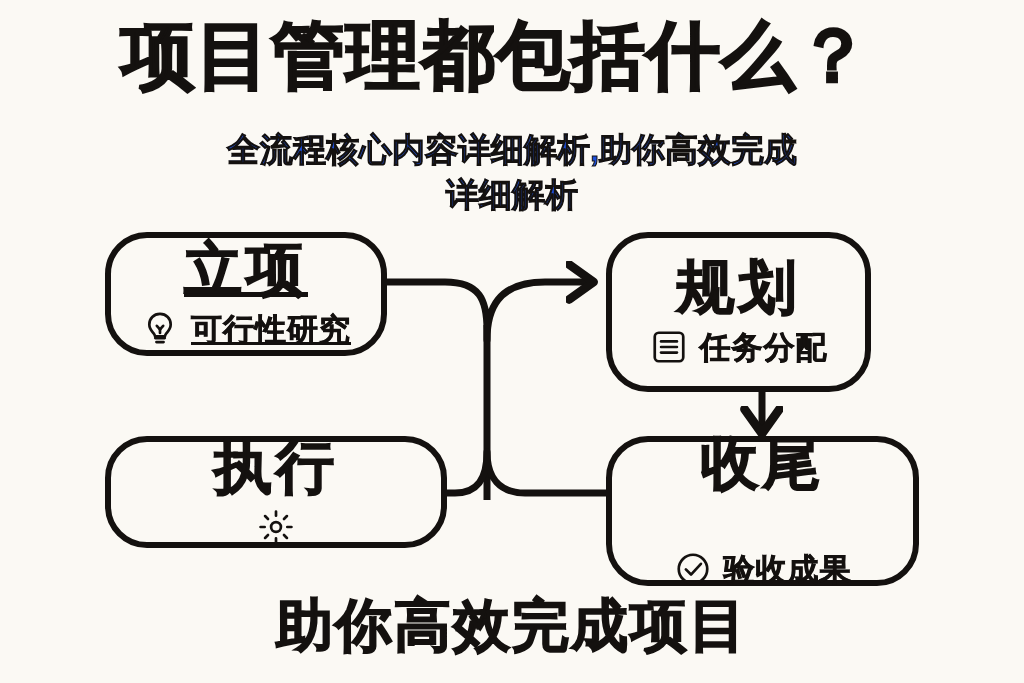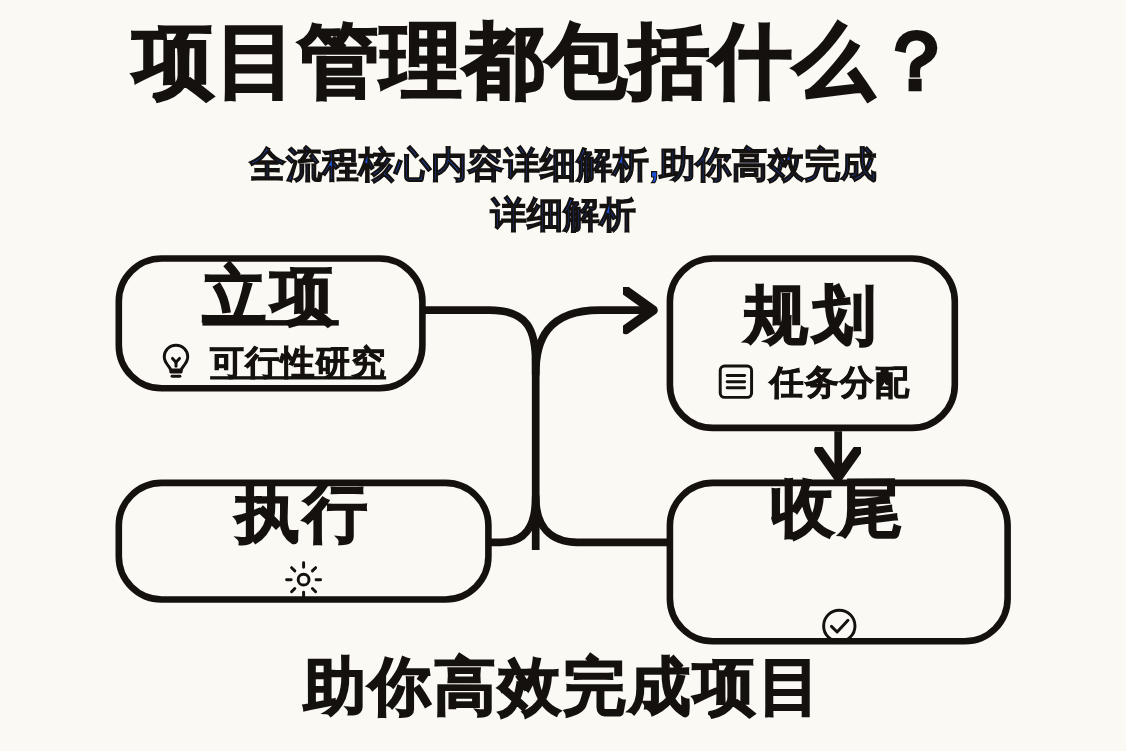--- a/index.html
+++ b/index.html
@@ -211,20 +211,21 @@
 
     <div class="node" id="node-4">
       <div class="node-title">收尾</div>
       <div class="node-sub">
         <span class="icon">
           <svg viewBox="0 0 48 48" fill="none" stroke="#14110F" stroke-width="3.4" stroke-linecap="round" stroke-linejoin="round">
             <circle cx="24" cy="24" r="18"></circle>
             <path d="M15 24.5 21.5 31 34 17.5"></path>
           </svg>
         </span>
+        <span class="node-sub-text">验收成果</span>
       </div>
     </div>
 
   </div>
 
   <div class="footer">助你高效完成项目</div>
 
 </div>
 
 </body></html>

